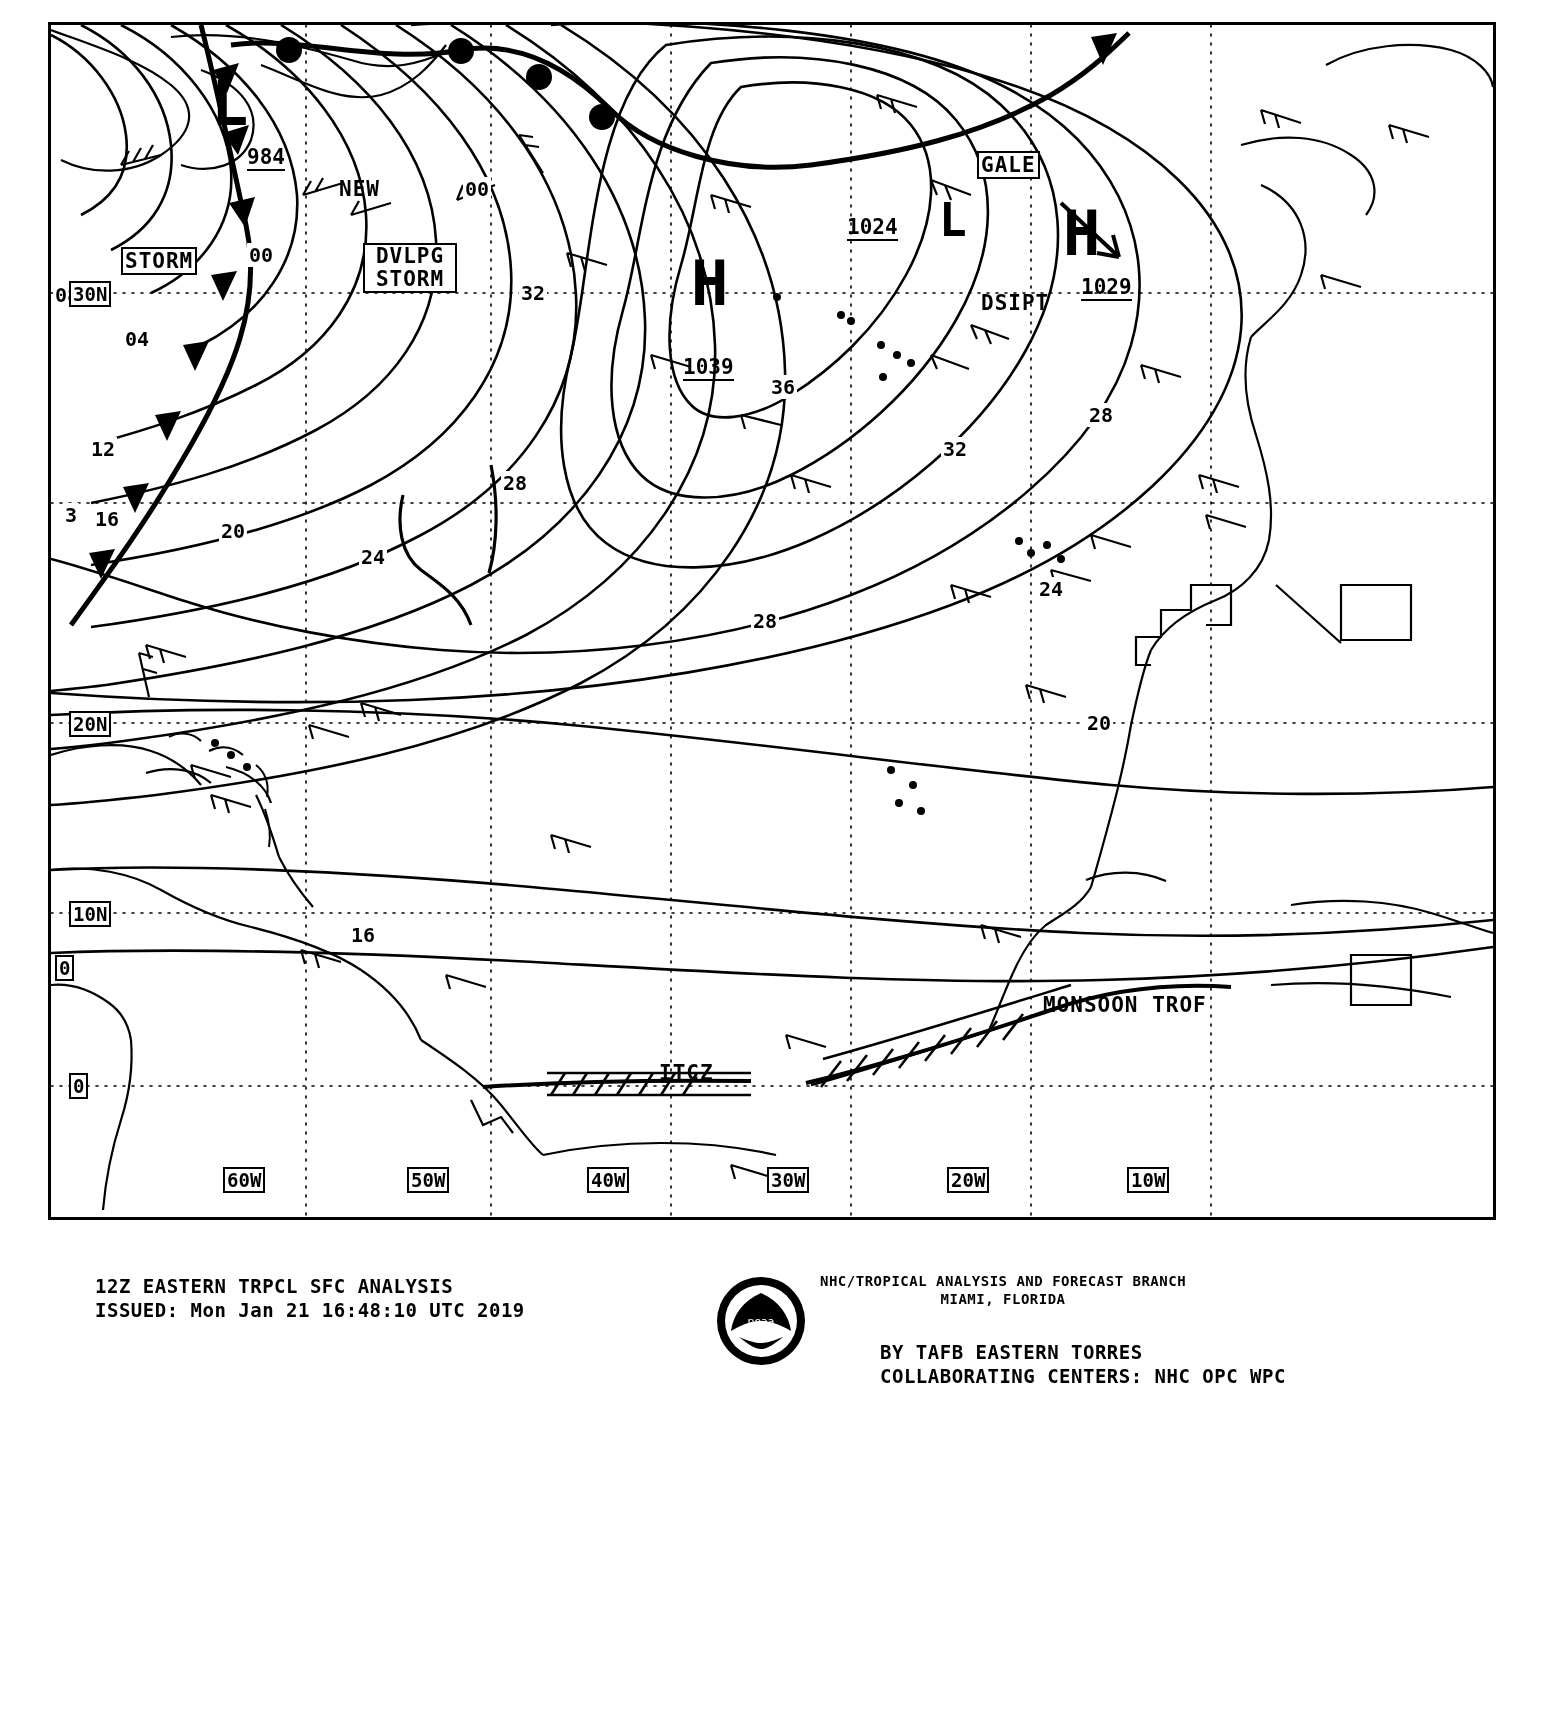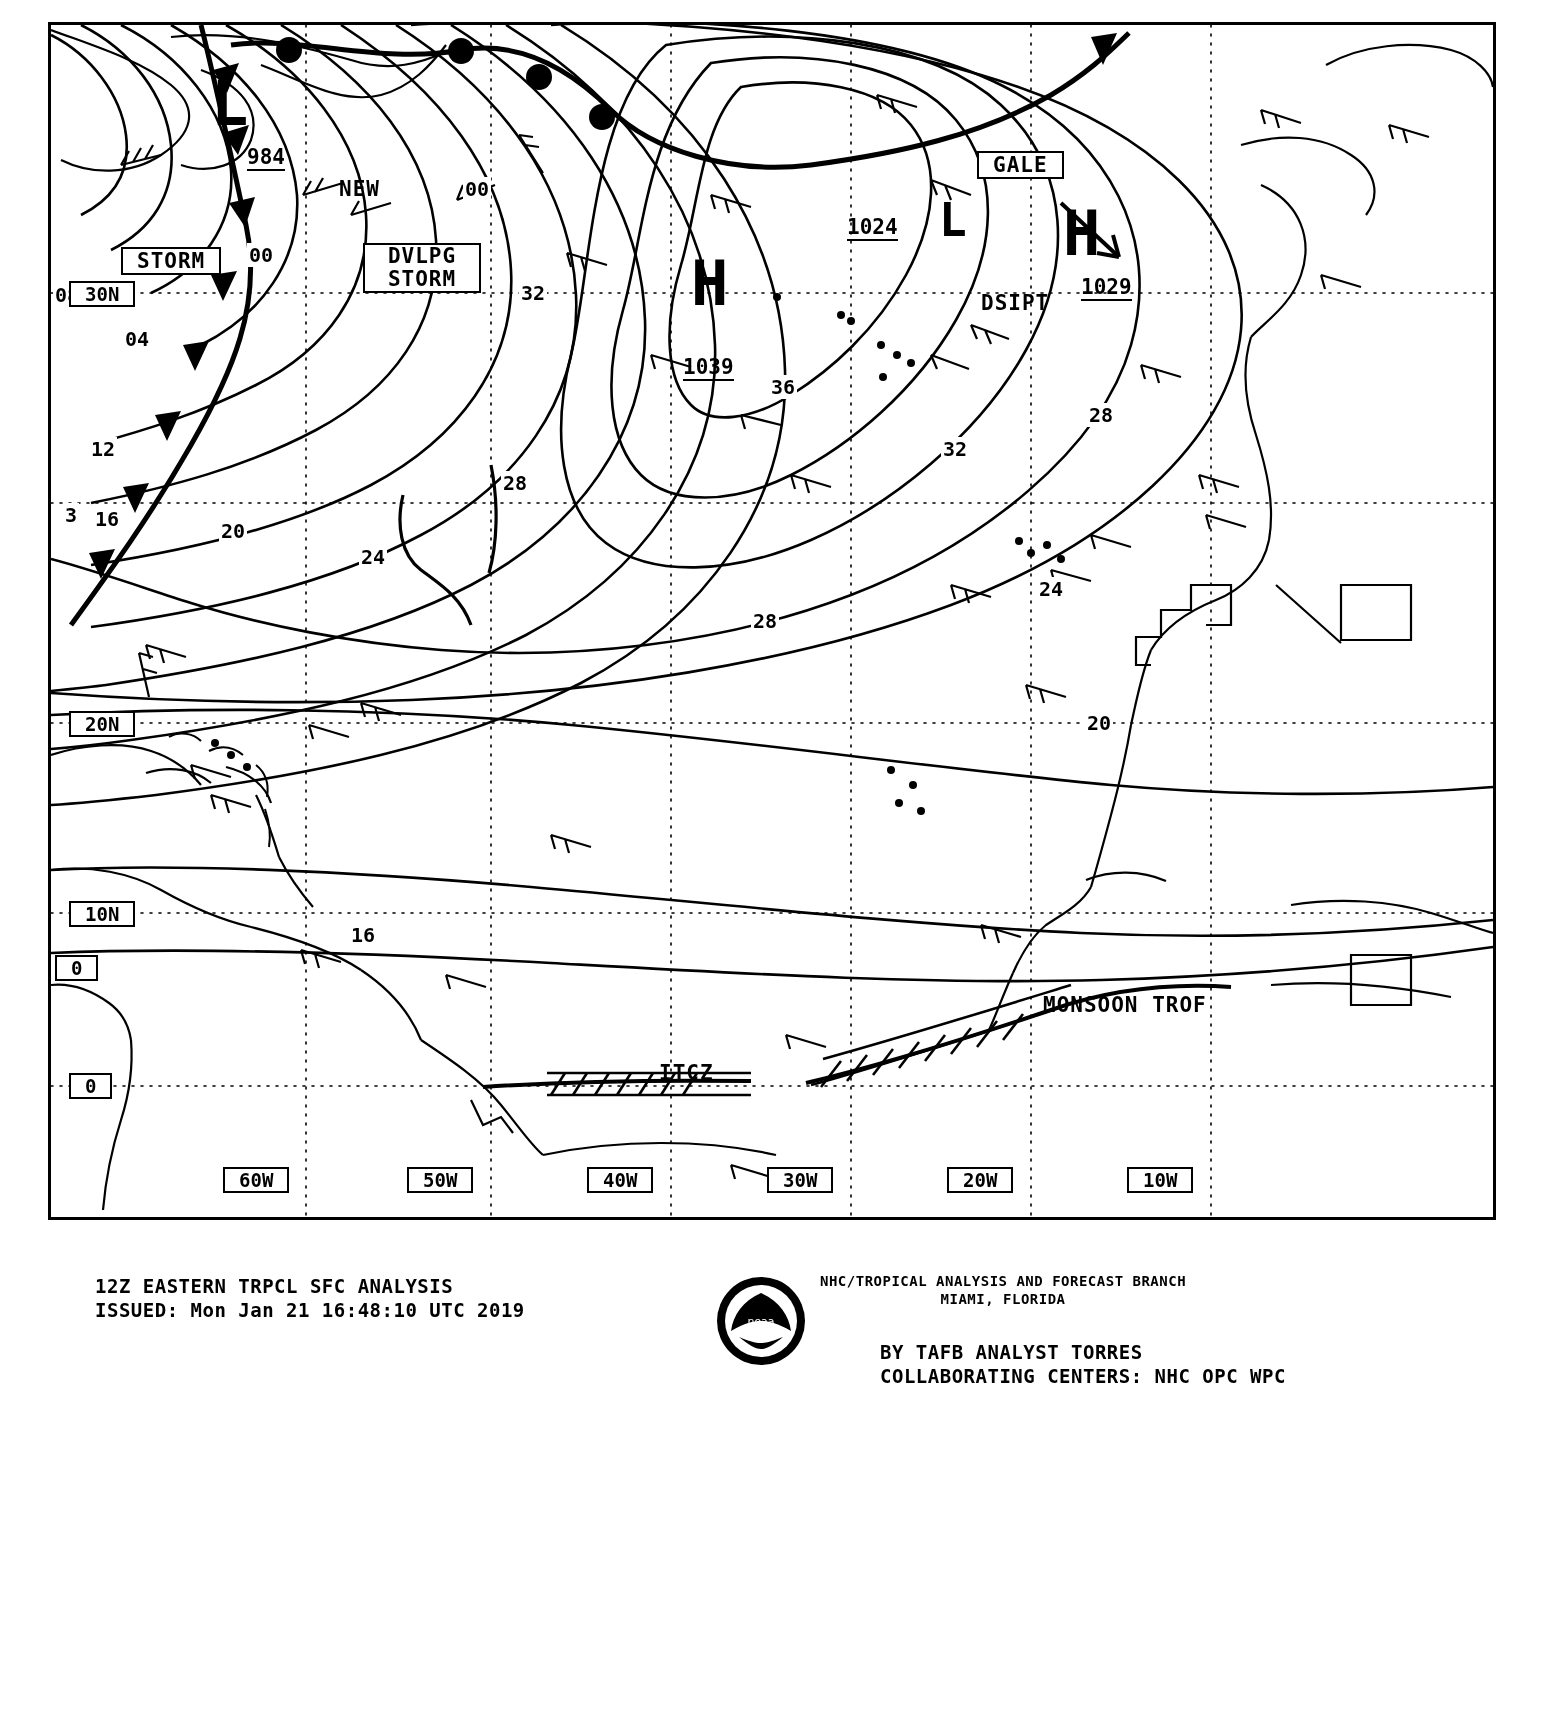--- a/index.html
+++ b/index.html
@@ -1,21 +1,21 @@
 <!DOCTYPE html>
 <html><head>
 <meta charset="utf-8">
 <style>
   html,body{margin:0;padding:0;background:#ffffff;}
   body{width:1542px;height:1728px;font-family:"DejaVu Sans Mono",monospace;color:#000;}
   #root{position:relative;width:1542px;height:1728px;}
   #map{position:absolute;left:48px;top:22px;width:1448px;height:1198px;border:3px solid #000;box-sizing:border-box;overflow:hidden;background:#fff;}
   svg{position:absolute;left:0;top:0;}
   .lbl{position:absolute;font-family:"DejaVu Sans Mono",monospace;white-space:nowrap;}
-  .boxlbl{border:2px solid #000;padding:0 14px;background:#fff;font-weight:bold;}
+  .boxlbl{border:2px solid #000;padding:0 2px;background:#fff;font-weight:bold;}
   .under{border-bottom:2px solid #000;}
   .bigL{font-size:62px;font-weight:bold;line-height:1;}
   .bigH{font-size:62px;font-weight:bold;line-height:1;}
   .midL{font-size:46px;font-weight:bold;line-height:1;}
   .pres{font-size:21px;font-weight:bold;}
   .iso{font-size:20px;font-weight:bold;background:#fff;padding:0 2px;}
   .sysname{font-size:21px;font-weight:bold;letter-spacing:1px;}
   .gridlab{font-size:19px;font-weight:bold;}
   .footer{position:absolute;left:0;top:1255px;width:1542px;}
   .f-left{position:absolute;left:95px;top:20px;font-size:19px;font-weight:bold;line-height:1.25;letter-spacing:0.5px;}
@@ -309,18 +309,18 @@
         <path d="M24 62 C34 70 40 74 46 74 C52 74 58 70 68 62 C58 66 52 68 46 68 C40 68 34 66 24 62 Z" fill="#000"></path>
         <text x="46" y="50" font-family="DejaVu Sans" font-size="11" fill="#fff" text-anchor="middle">noaa</text>
       </svg>
     </div>
 
     <div class="f-right">
       <div>NHC/TROPICAL ANALYSIS AND FORECAST BRANCH</div>
       <div class="tc">MIAMI, FLORIDA</div>
     </div>
     <div class="f-right2">
-      <div>BY TAFB ANALYST  TORRES</div>
+      <div>BY TAFB EASTERN  TORRES</div>
       <div>COLLABORATING CENTERS: NHC OPC WPC</div>
     </div>
   </div>
 
 </div>
 
 </body></html>

